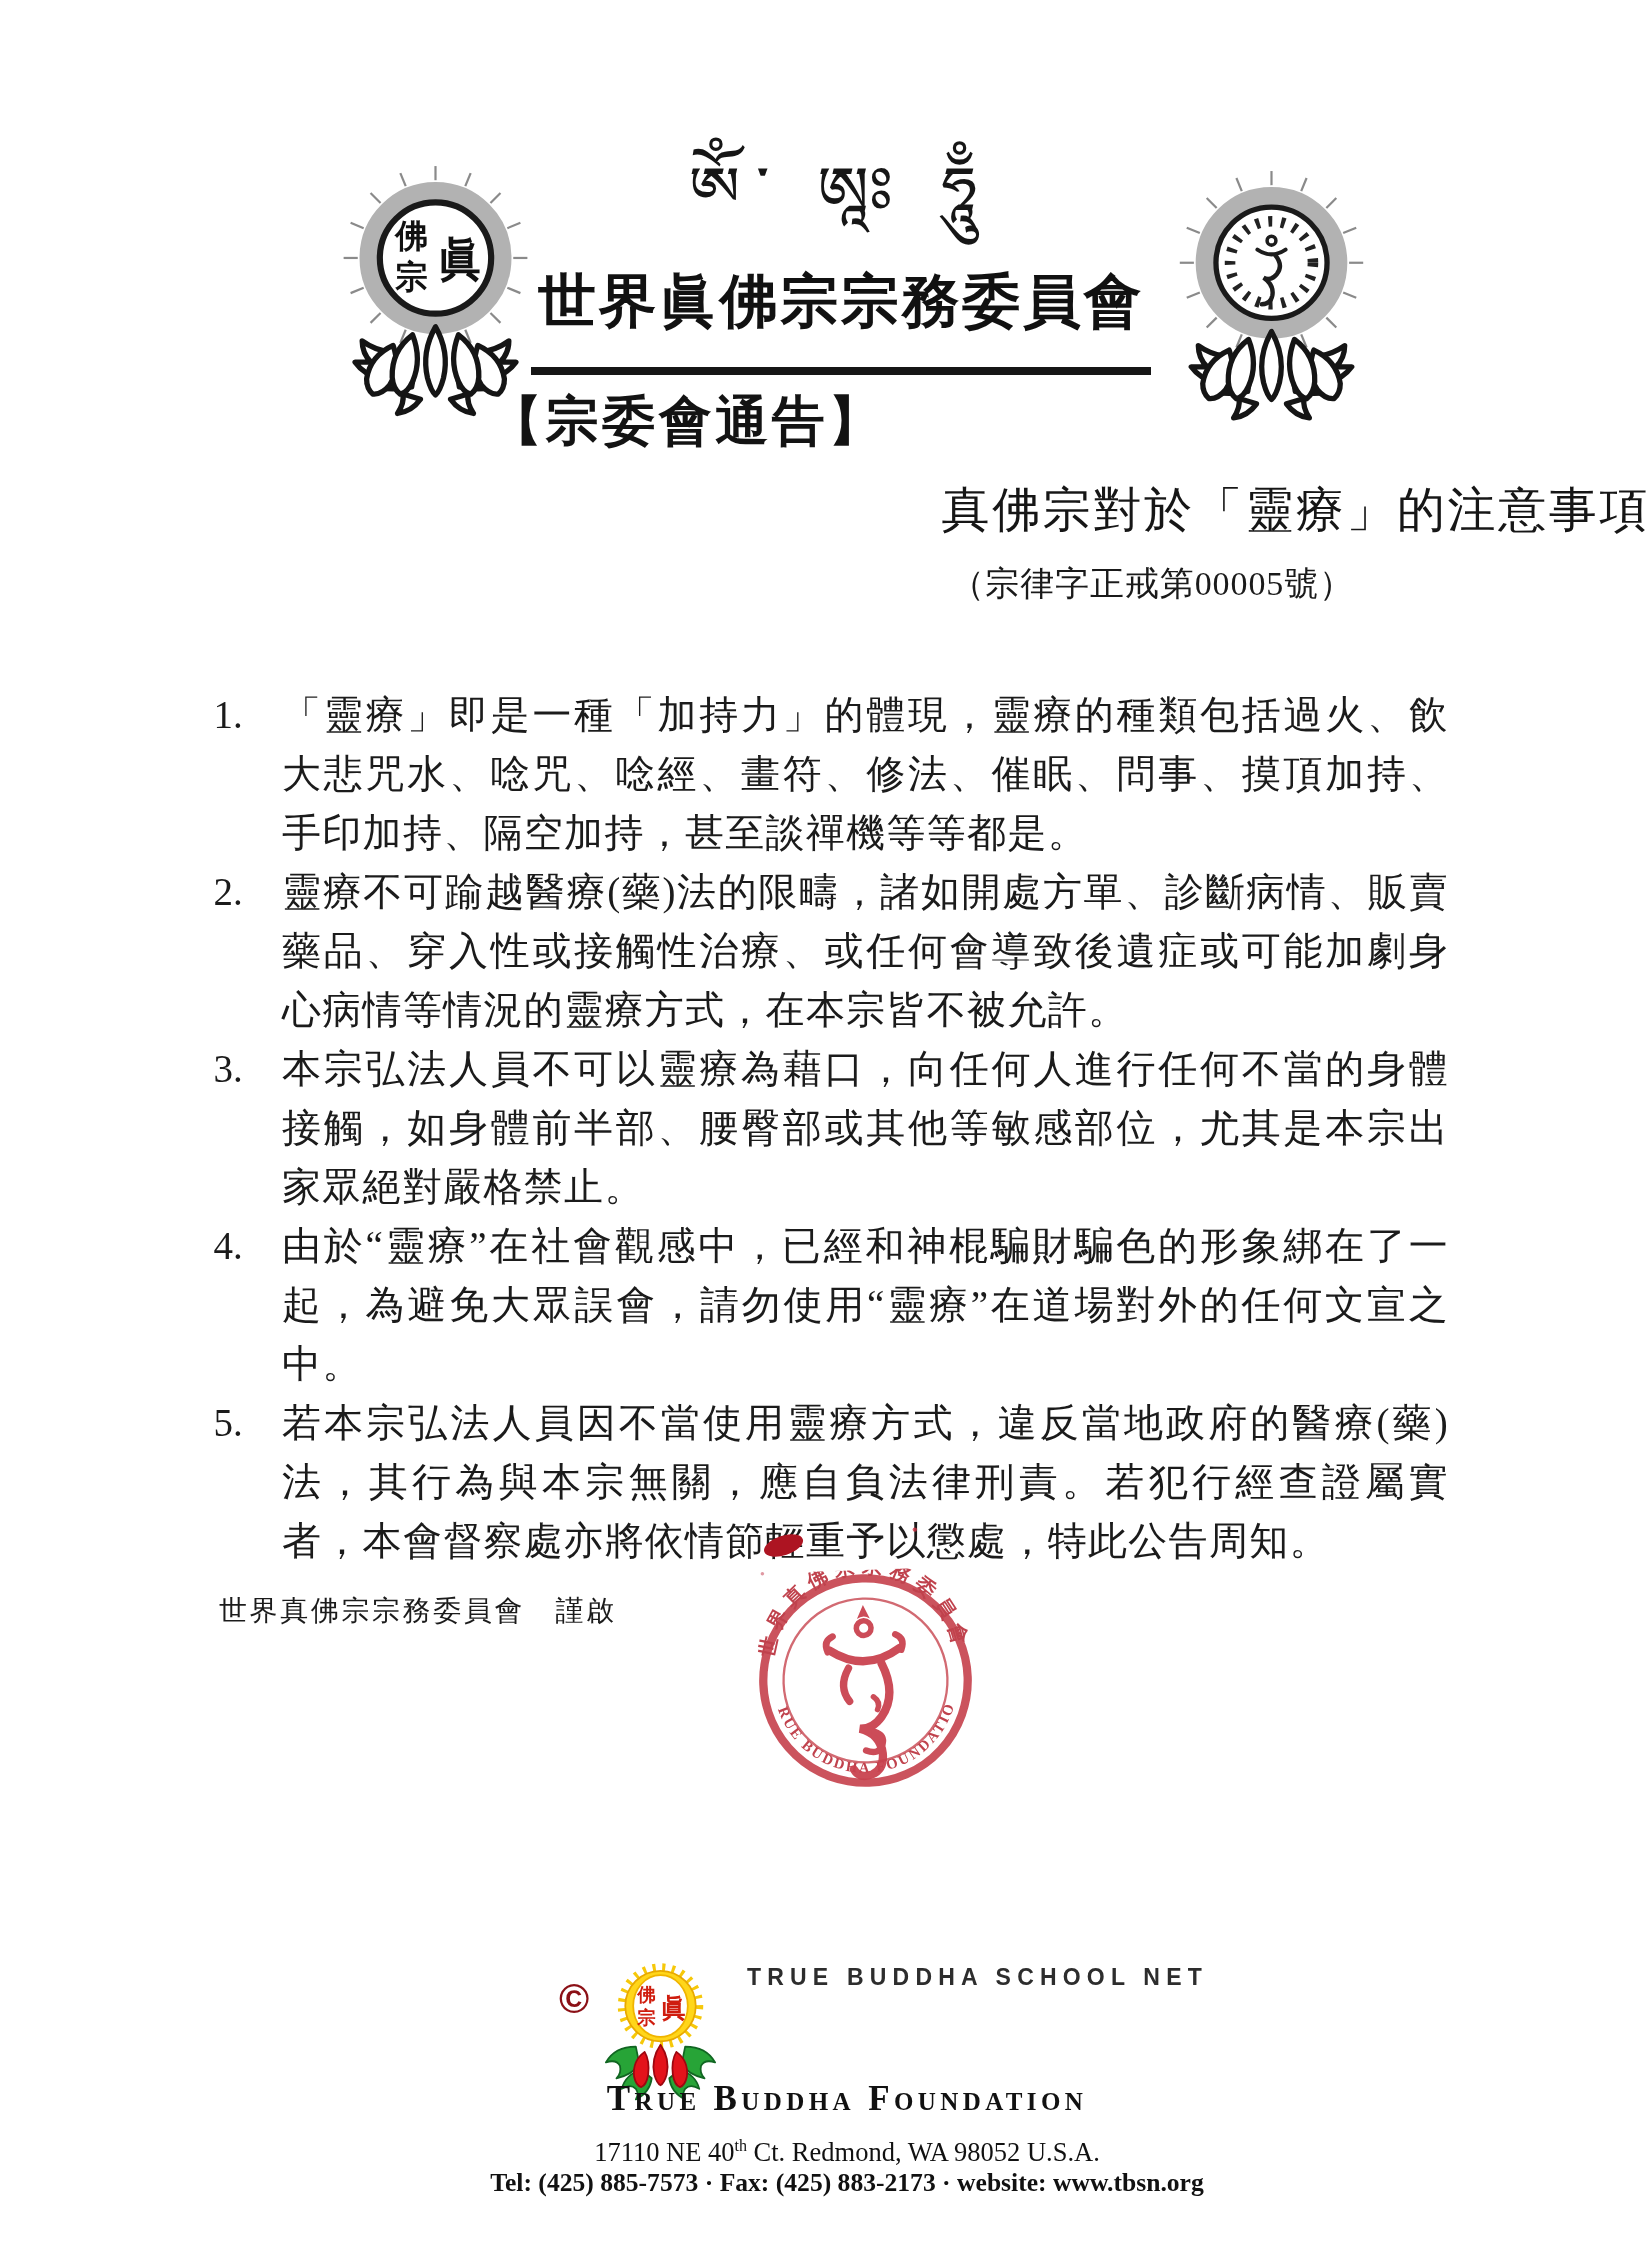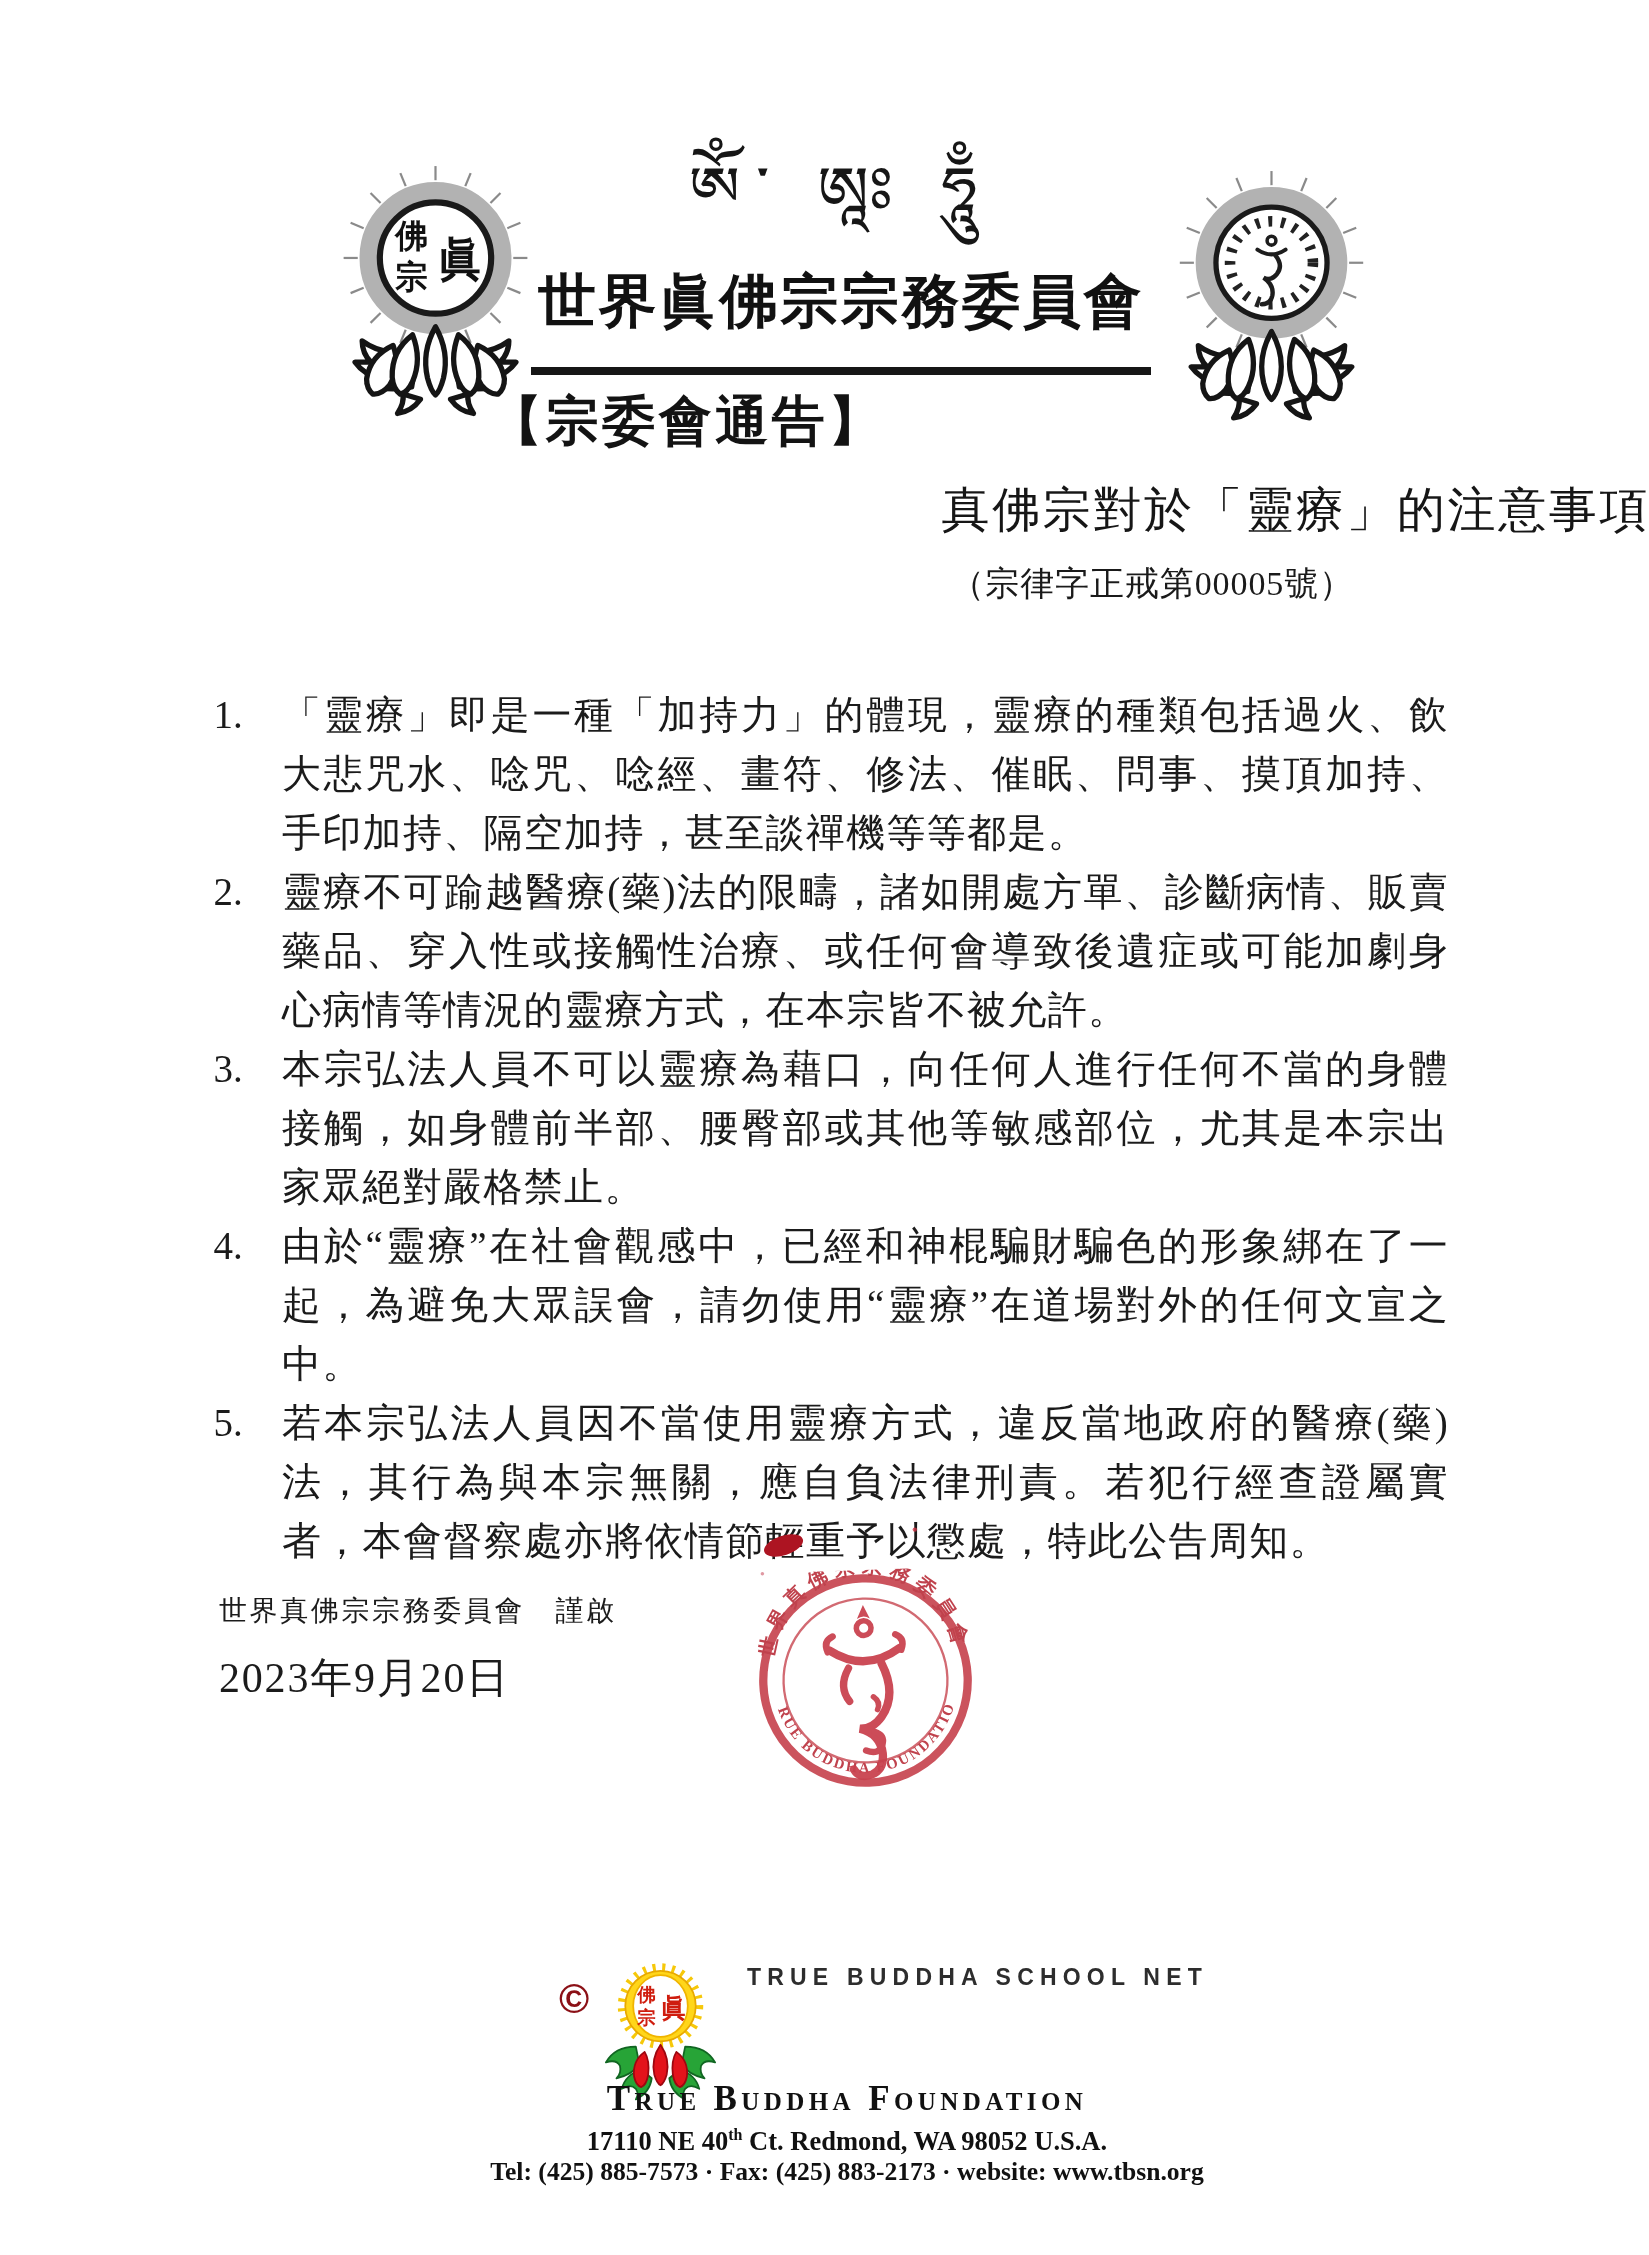--- a/index.html
+++ b/index.html
@@ -35,21 +35,21 @@
   
   .copyright{position:absolute;left:559px;top:1976px;font-size:41px;font-weight:bold;color:#8b1016;
     font-family:"Liberation Sans",sans-serif;}
   .footer-logo{position:absolute;left:595px;top:1962px;}
   .brand-text{position:absolute;left:727px;top:1955px;width:415px;}
   .brand-zh{font-size:52px;font-weight:bold;color:#9b211a;letter-spacing:0.9px;white-space:nowrap;}
   .brand-en{font-size:23px;font-weight:bold;letter-spacing:6.2px;color:#2d2d2d;margin-top:8.8px;
     font-family:"Liberation Sans",sans-serif;white-space:nowrap;margin-left:20px;}
   .foundation-block{position:absolute;left:44px;top:2079px;width:1606px;text-align:center;}
   .foundation-name{font-size:35px;font-weight:bold;font-variant:small-caps;letter-spacing:4.4px;color:#111;}
-  .foundation-addr{font-size:26.5px;font-weight:bold;margin-top:7px;color:#111;}
+  .foundation-addr{font-size:26.5px;font-weight:normal;margin-top:18px;color:#111;}
   .foundation-addr sup{font-size:16px;}
   .foundation-contact{font-size:25.6px;font-weight:bold;color:#111;}
   svg text{font-family:"Liberation Serif","DejaVu Serif",serif;}
 </style>
 </head>
 <body>
 
 <div class="page">
 
   <svg class="abs" style="left:325px;top:159px;" width="221" height="258" viewBox="0 0 250 292">
@@ -155,21 +155,20 @@
       <span class="item-num">4.</span>
       <span>由於“靈療”在社會觀感中，已經和神棍騙財騙色的形象綁在了一起，為避免大眾誤會，請勿使用“靈療”在道場對外的任何文宣之中。</span>
     </div>
     <div class="notice-item">
       <span class="item-num">5.</span>
       <span>若本宗弘法人員因不當使用靈療方式，違反當地政府的醫療(藥)法，其行為與本宗無關，應自負法律刑責。若犯行經查證屬實者，本會督察處亦將依情節輕重予以懲處，特此公告周知。</span>
     </div>
   </div>
 
   <div class="signature-line">世界真佛宗宗務委員會　謹啟</div>
-  <div class="date-line">2023年9月20日</div>
 
   <svg class="ink-blob" width="282" height="97" viewBox="0 0 320 110">
     <ellipse cx="46" cy="30" rx="23" ry="11" fill="#ad1422" transform="rotate(-18 46 30)"></ellipse>
     <circle cx="195" cy="12" r="2.5" fill="#c34" opacity="0.8"></circle>
     <circle cx="22" cy="62" r="2" fill="#c56" opacity="0.6"></circle>
   </svg>
 
   <svg class="stamp" width="221" height="221" viewBox="0 0 240 240">
     <defs>
       <path id="arcTop" d="M 21.4,111.4 A 99,99 0 1 1 218.6,111.4" fill="none"></path>

